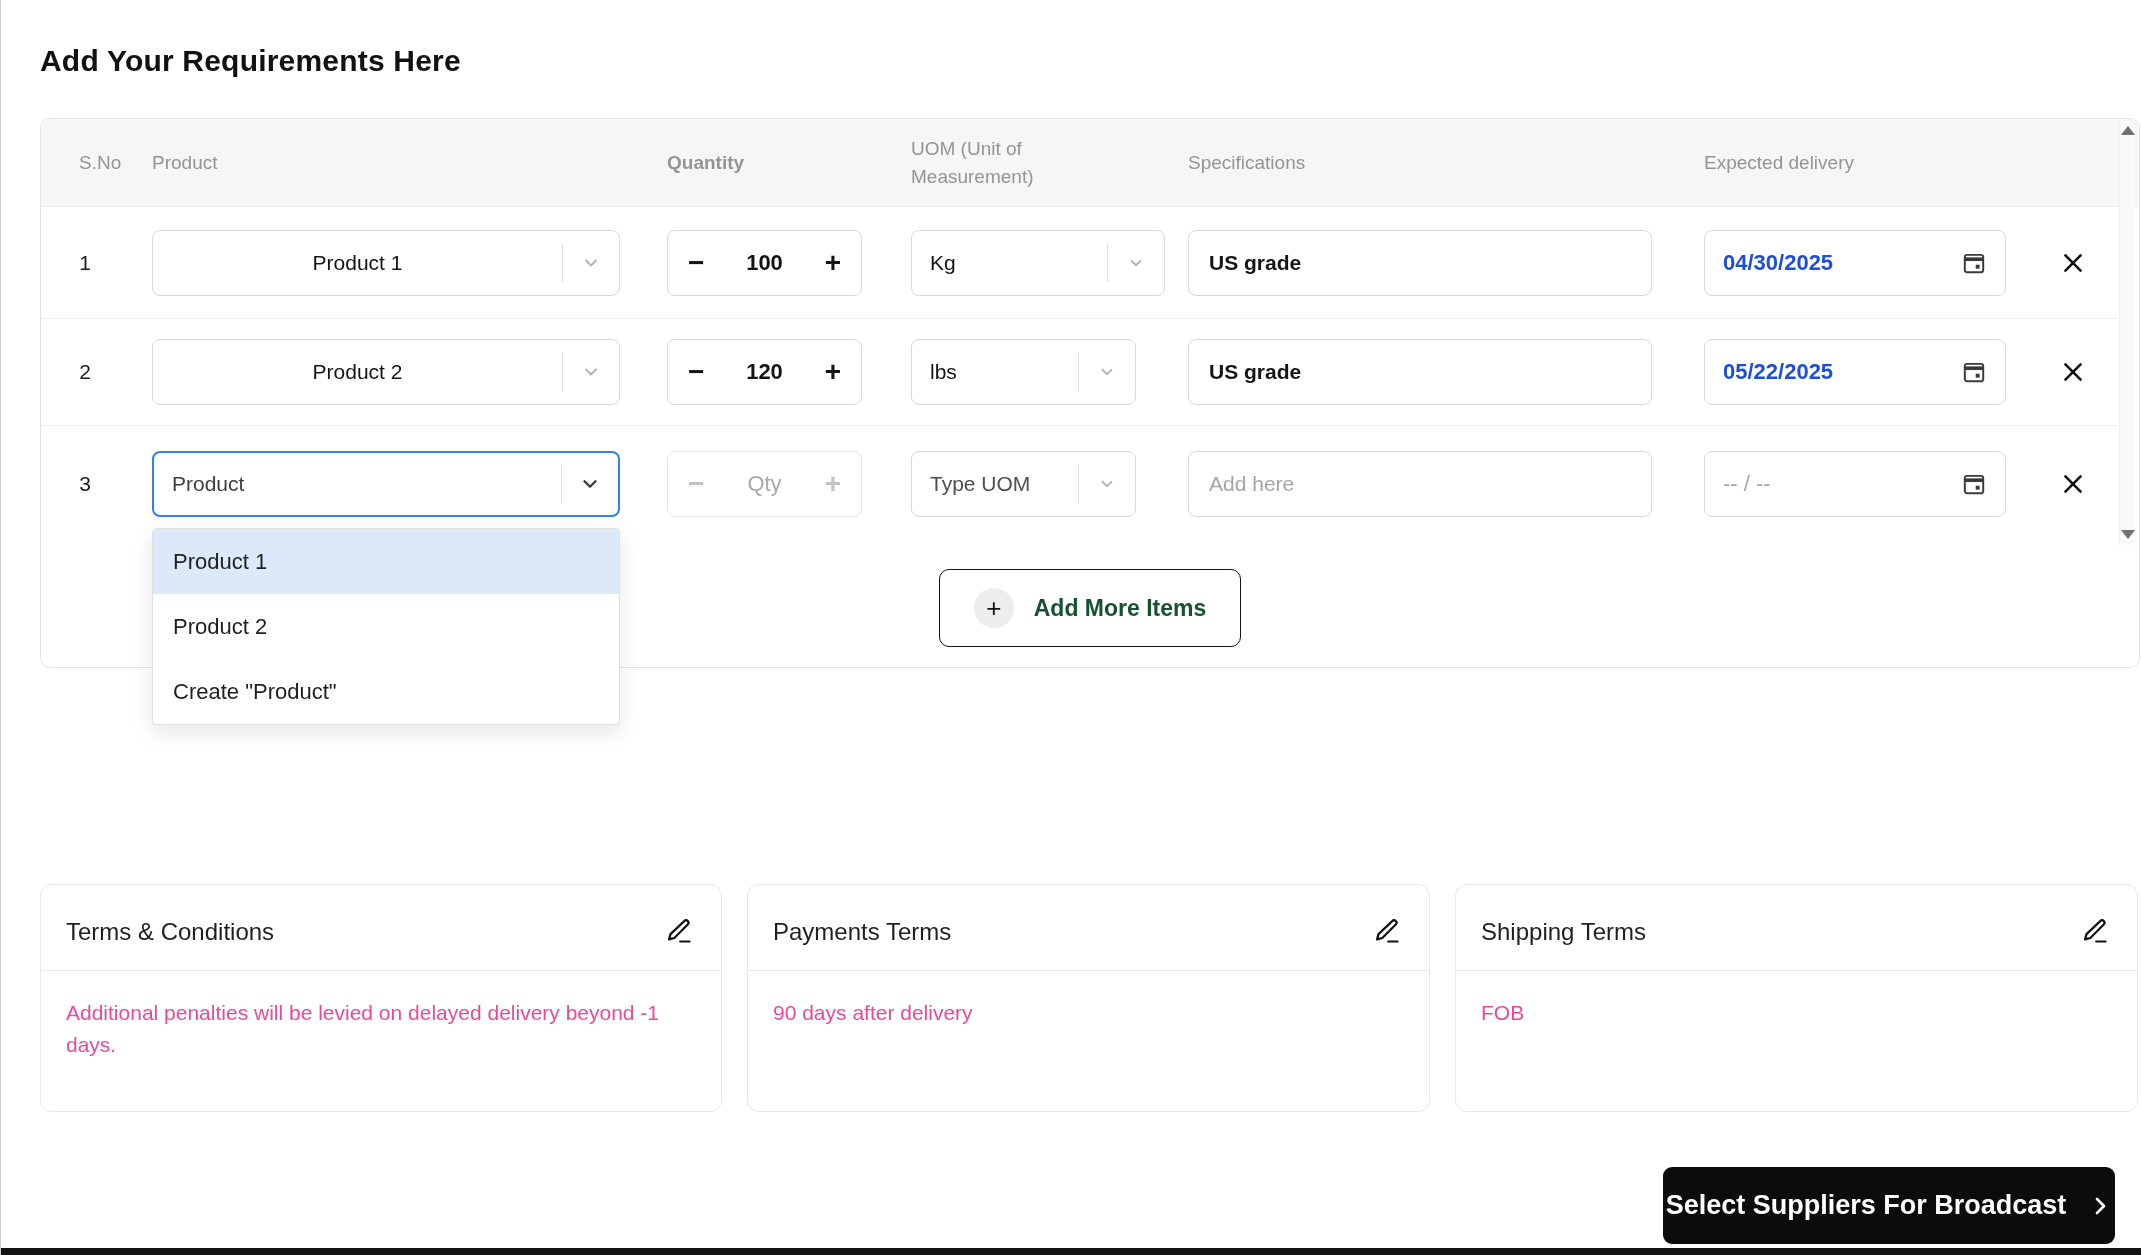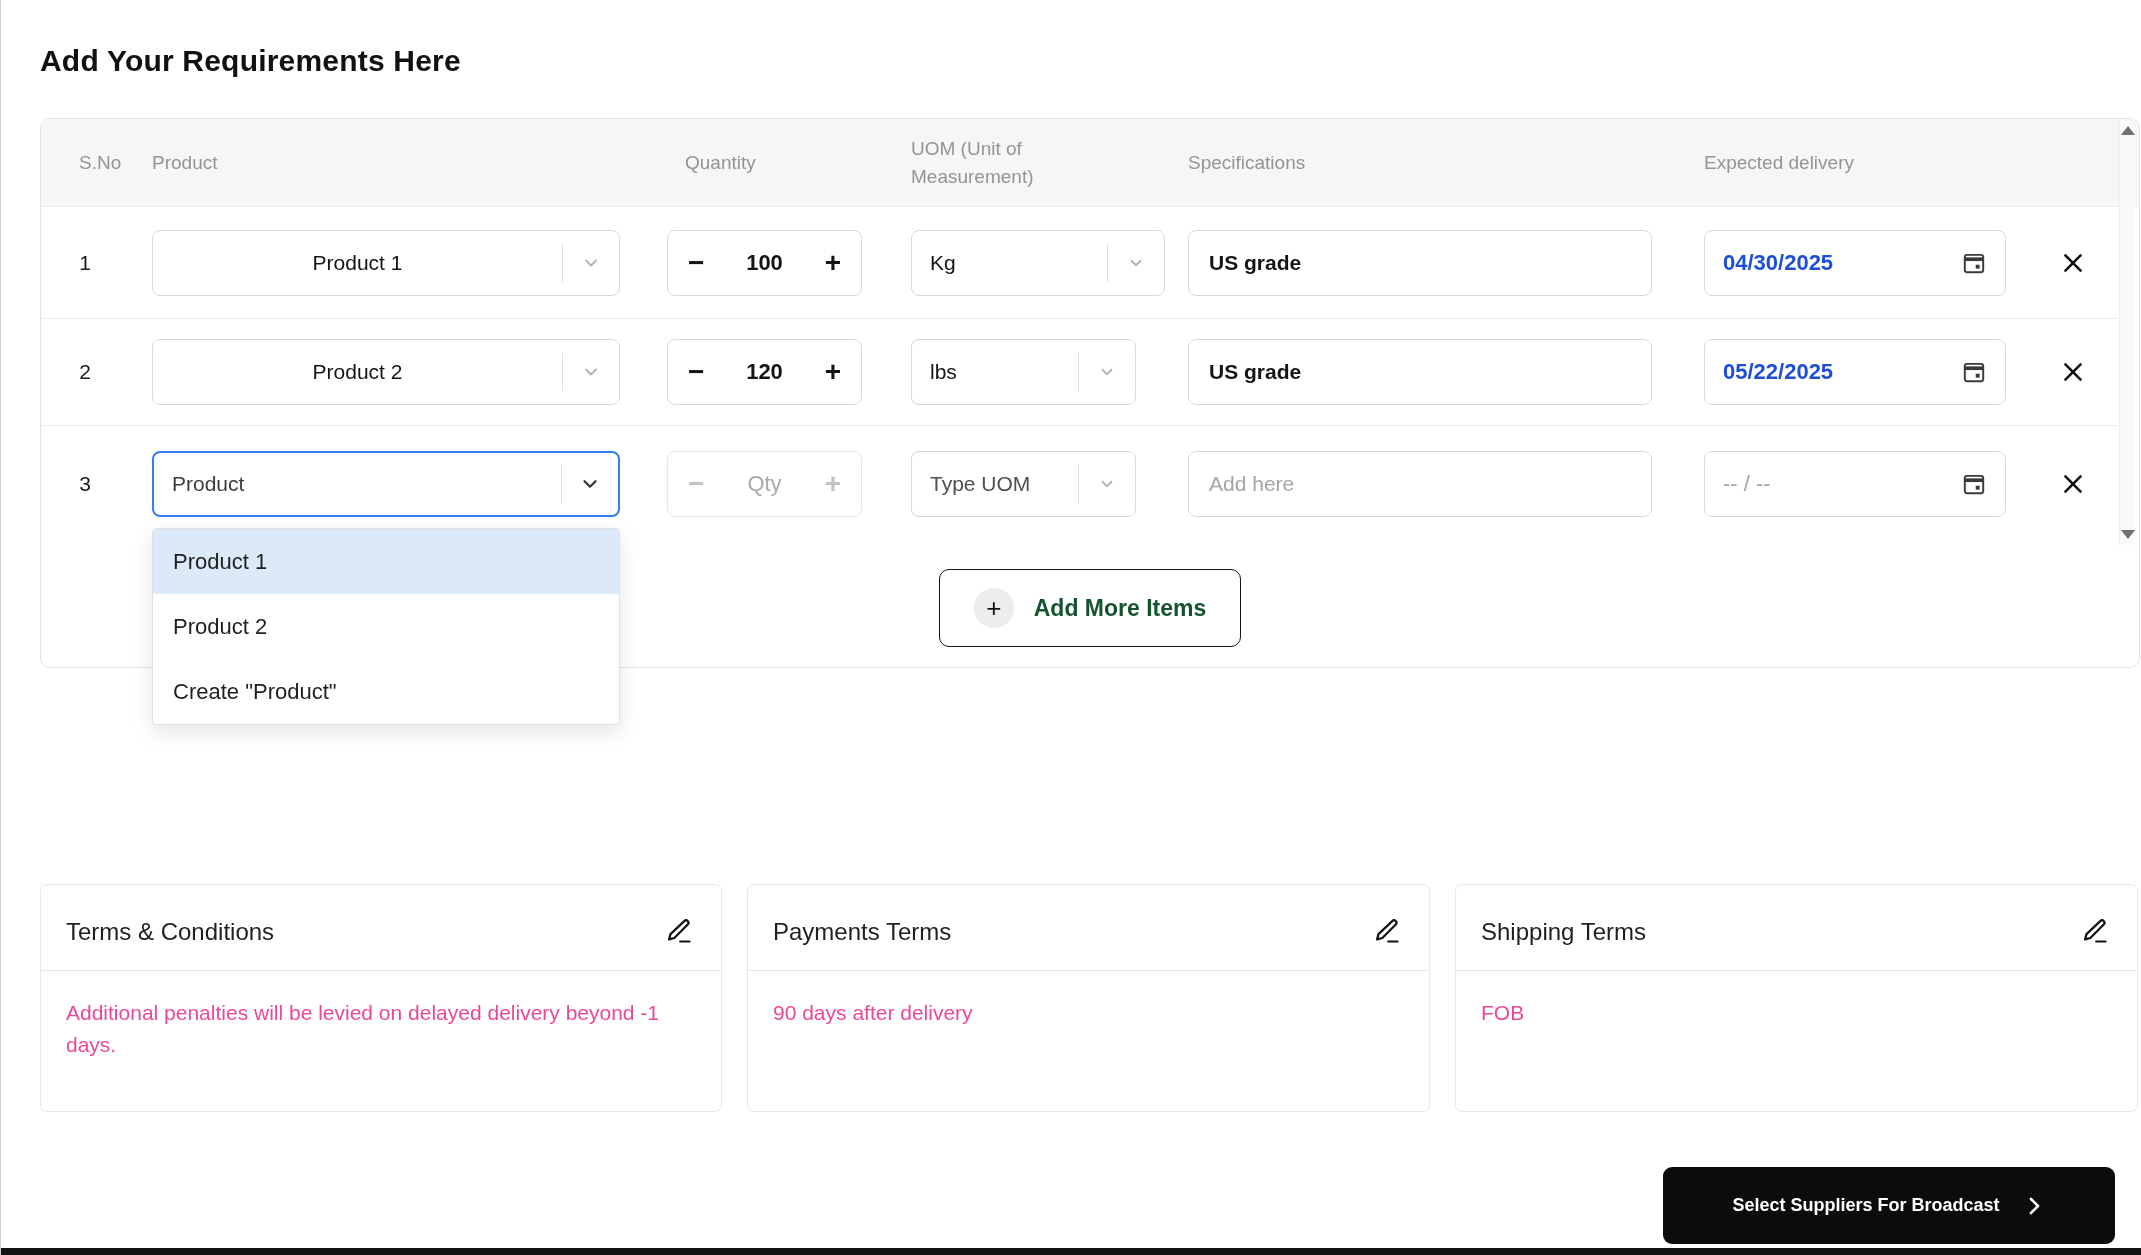--- a/index.html
+++ b/index.html
@@ -56,47 +56,47 @@
   .add-more { position:absolute; left:898px; top:450px; width:302px; height:78px; border:1.6px solid #141414; border-radius:10px; background:#fff; display:flex; align-items:center; justify-content:center; gap:20px; cursor:pointer; }
   .plus-circle { width:40px; height:40px; border-radius:50%; background:#ededed; display:flex; align-items:center; justify-content:center; font-size:26px; font-weight:500; color:#141414; }
   .add-more .amlabel { font-size:23px; font-weight:600; color:#14532d; }
 
   
   .scrollbar { position:absolute; right:4px; top:1px; width:16px; height:425px; background:#fafafa; border-left:1px solid #f0f0f0; border-radius:0 9px 0 0; }
   .tri-up { position:absolute; top:6px; left:1px; width:0; height:0; border-left:7px solid transparent; border-right:7px solid transparent; border-bottom:9px solid #6f6f6f; }
   .tri-down { position:absolute; bottom:6px; left:1px; width:0; height:0; border-left:7px solid transparent; border-right:7px solid transparent; border-top:9px solid #6f6f6f; }
 
   
-  .info-card { position:absolute; top:884px; height:228px; background:#fff; border:1px solid #e8e8e8; border-radius:7px; }
+  .info-card { position:absolute; top:884px; height:228px; background:#fff; border:1px solid #e8e8e8; border-radius:12px; }
   .info-card .ic-head { position:relative; height:86px; border-bottom:1px solid #e9e9e9; }
   .info-card .ic-title { position:absolute; left:25px; top:33px; font-size:24px; color:#1f1f1f; }
   .info-card .edit-btn { position:absolute; right:26px; top:30px; width:32px; height:32px; display:flex; align-items:center; justify-content:center; cursor:pointer; color:#111; }
   .info-card .ic-body { padding:26px 25px 0 25px; font-size:21px; line-height:1.5; color:#ec4899; }
 
   
   .broadcast-btn { position:absolute; left:1662px; top:1167px; width:452px; height:77px; background:#0c0c0c; border-radius:9px; display:flex; align-items:center; justify-content:center; gap:22px; cursor:pointer; }
-  .broadcast-btn .blabel { color:#fff; font-size:18px; font-weight:600; }
+  .broadcast-btn .blabel { color:#fff; font-size:27px; font-weight:600; }
 
   .bottom-bar { position:absolute; left:0; right:0; bottom:0; height:7px; background:#141414; }
 
   svg { display:block; }
 </style>
 </head>
 <body>
 
 <div class="stage">
 
   <div class="page-title">Add Your Requirements Here</div>
 
   <div class="table-card">
 
     <div class="table-header">
       <div class="th" style="left:38px;">S.No</div>
       <div class="th" style="left:111px;">Product</div>
-      <div class="th" style="left:644px;">Quantity</div>
+      <div class="th" style="left:626px;font-weight:bold;">Quantity</div>
       <div class="th wrap" style="left:870px;">UOM (Unit of Measurement)</div>
       <div class="th" style="left:1147px;">Specifications</div>
       <div class="th" style="left:1663px;">Expected delivery</div>
     </div>
 
     <div class="trow bordered" style="top:88px;">
       <div class="cell sno">1</div>
       <div class="cell select-box" style="left:111px; width:468px;">
         <div class="val center">Product 1</div>
         <div class="divider"></div>

